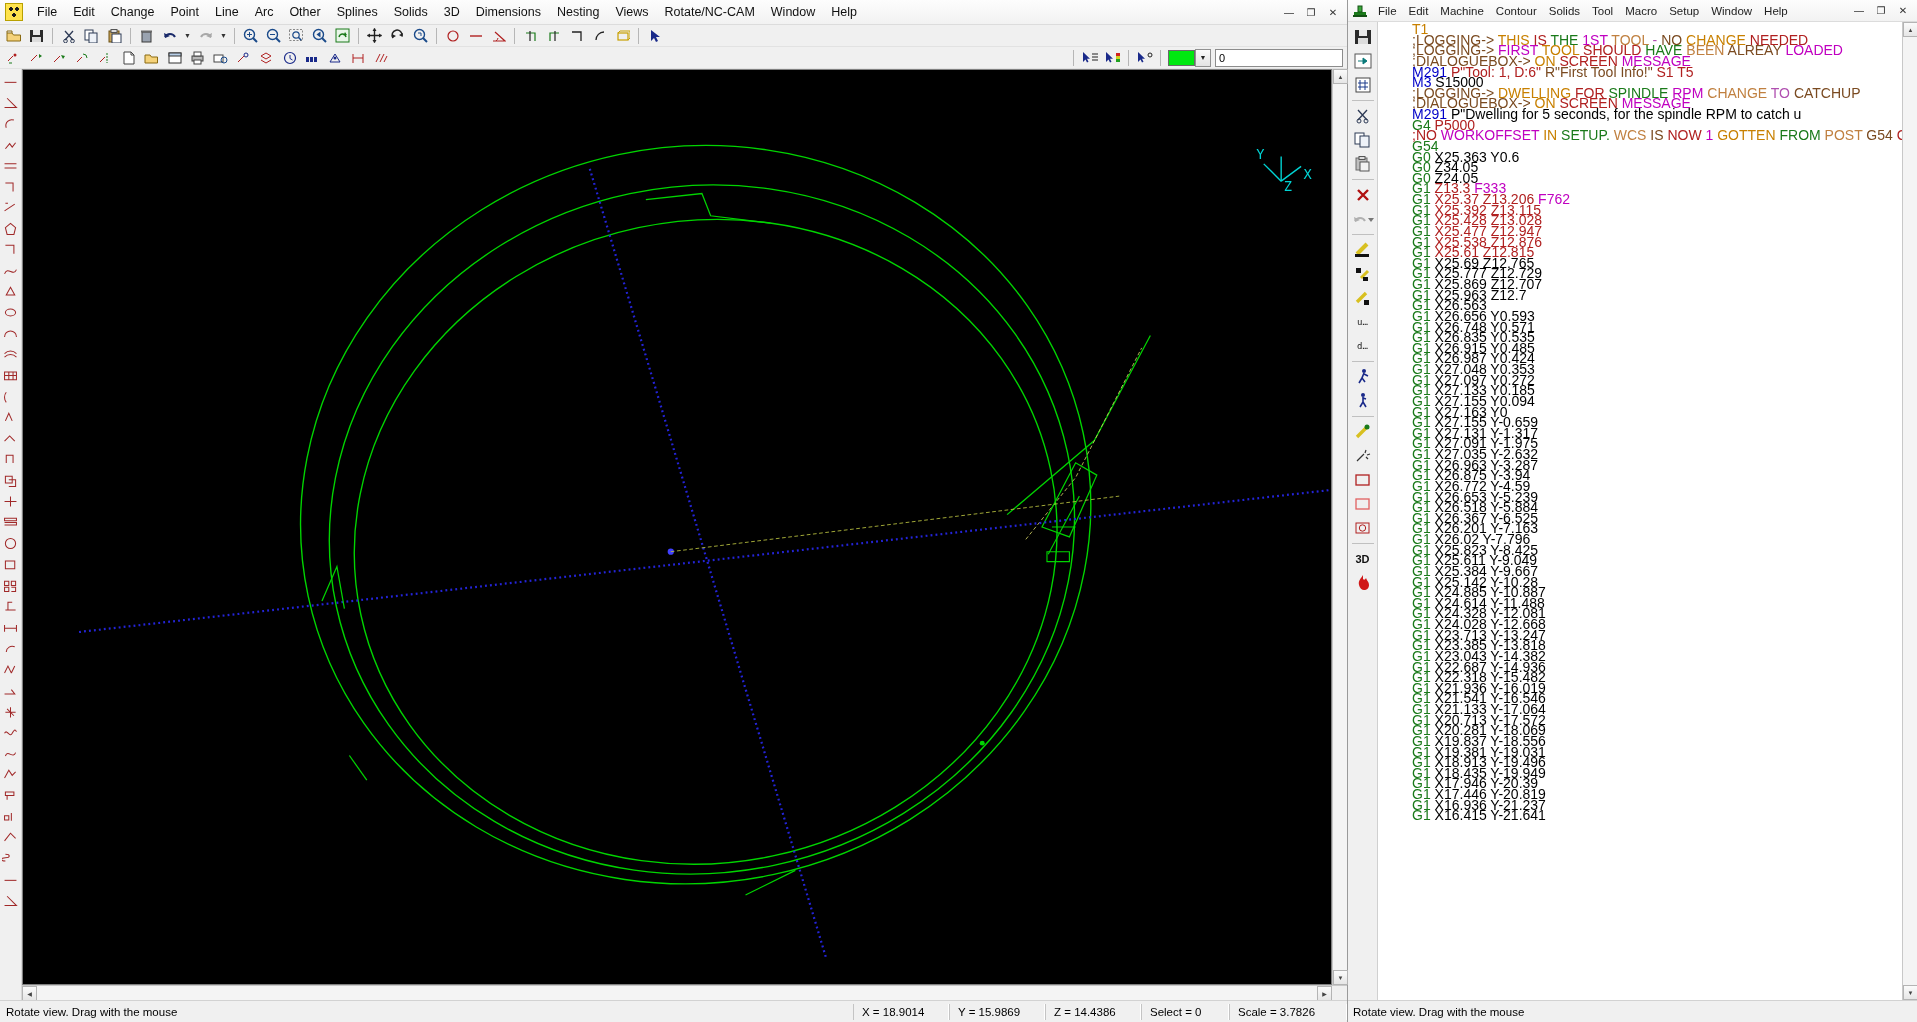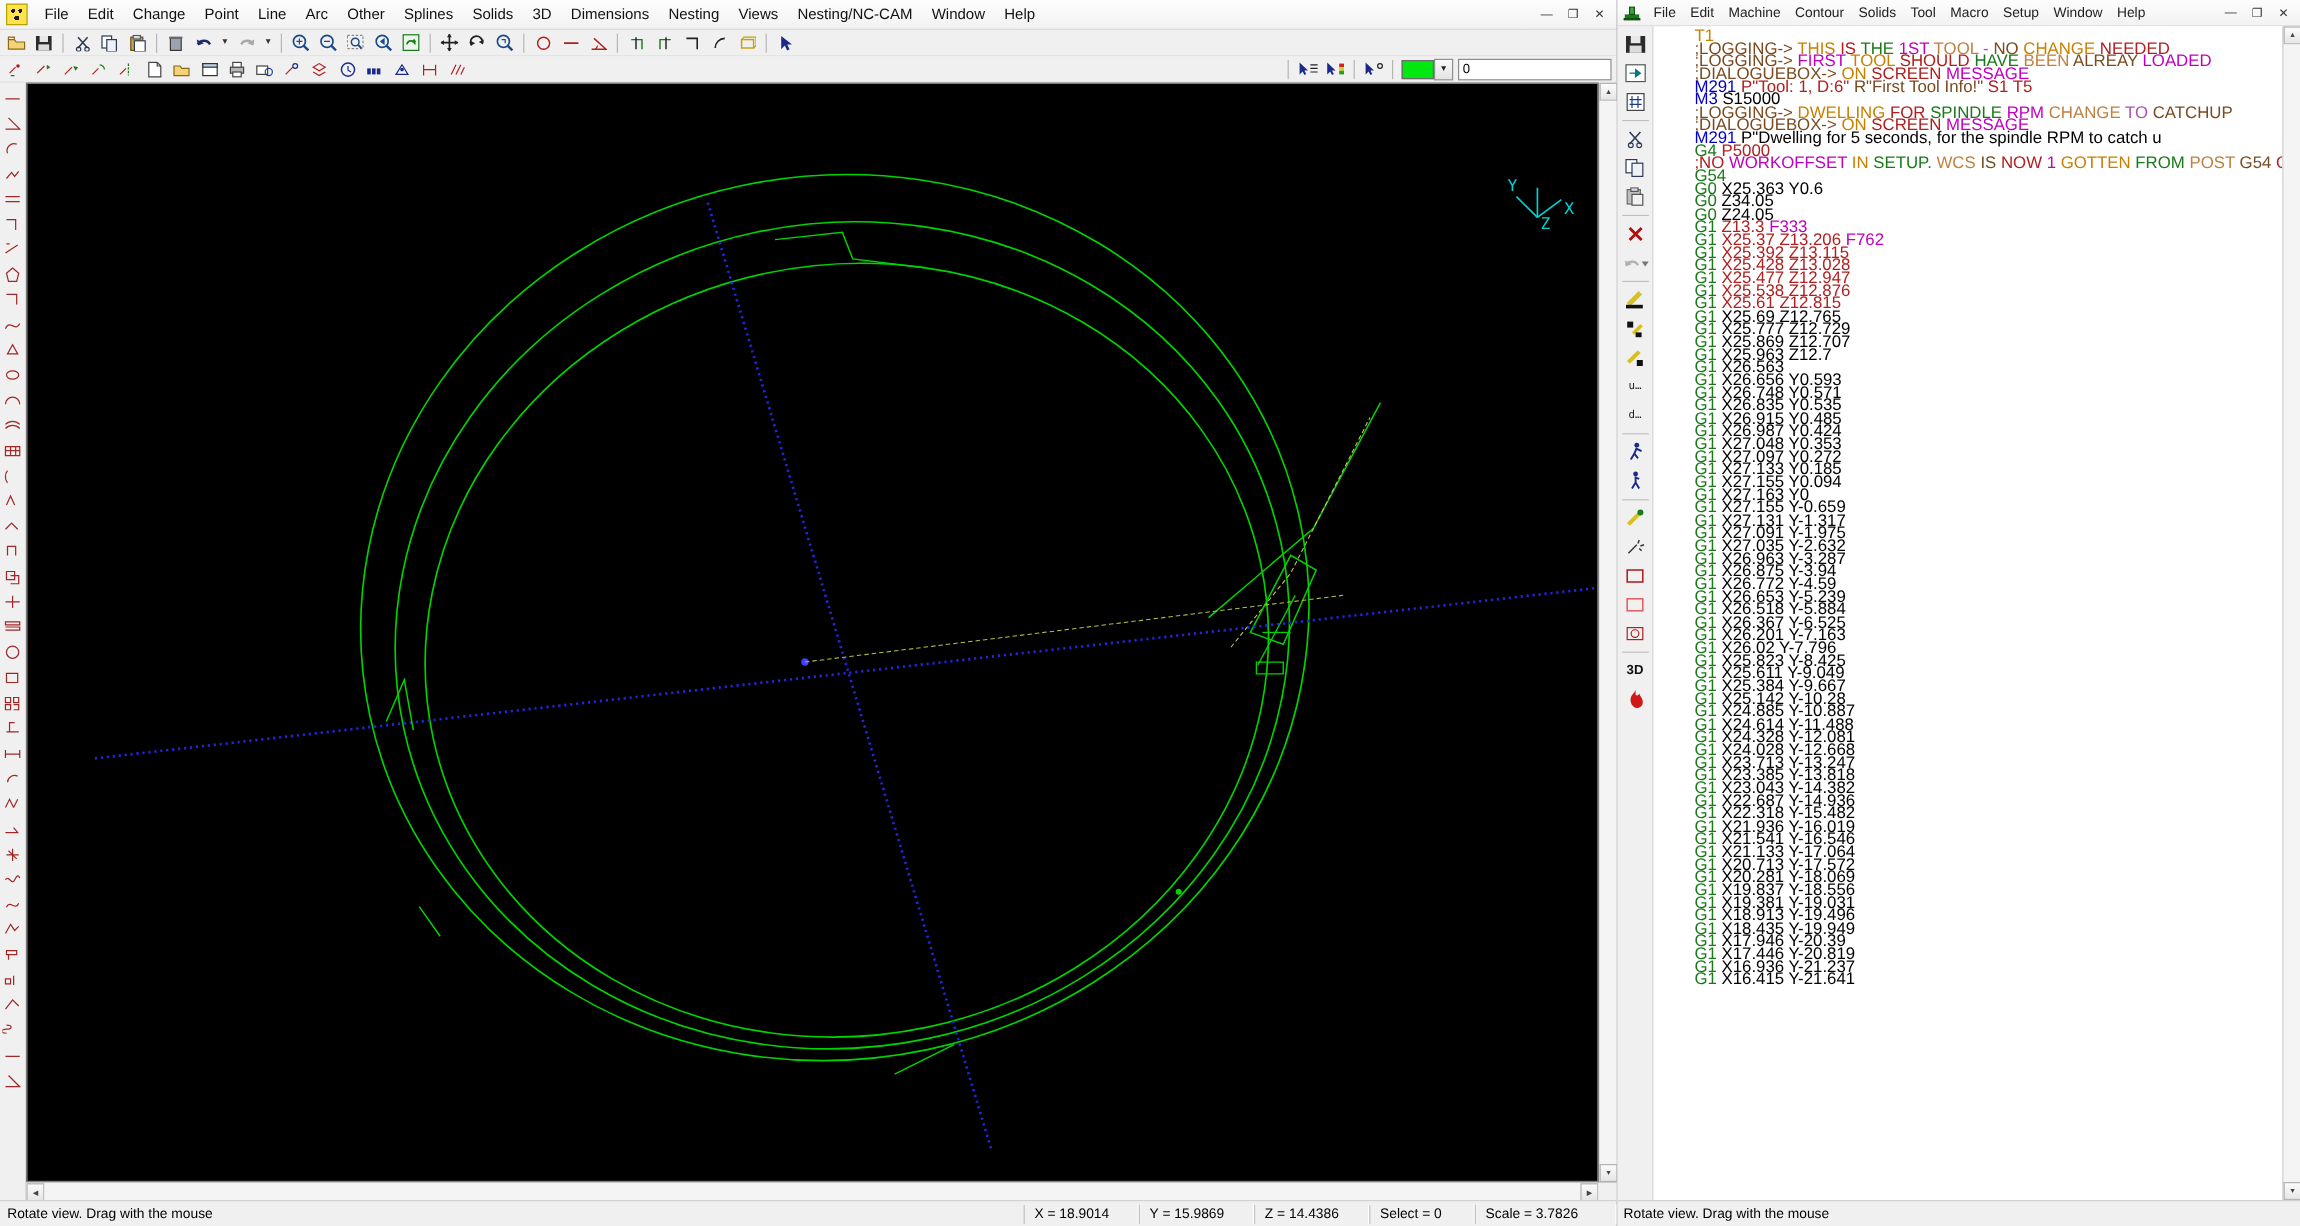--- a/index.html
+++ b/index.html
@@ -208,21 +208,21 @@
           <div class="menu-item">Point</div>
           <div class="menu-item">Line</div>
           <div class="menu-item">Arc</div>
           <div class="menu-item">Other</div>
           <div class="menu-item">Splines</div>
           <div class="menu-item">Solids</div>
           <div class="menu-item">3D</div>
           <div class="menu-item">Dimensions</div>
           <div class="menu-item">Nesting</div>
           <div class="menu-item">Views</div>
-          <div class="menu-item">Nesting/NC-CAM</div>
+          <div class="menu-item">Rotate/NC-CAM</div>
           <div class="menu-item">Window</div>
           <div class="menu-item">Help</div>
         </div>
       <div class="spacer"></div>
       <div class="wbtns">
         <div class="wbtn">—</div>
         <div class="wbtn">❐</div>
         <div class="wbtn">✕</div>
       </div>
     </div>

